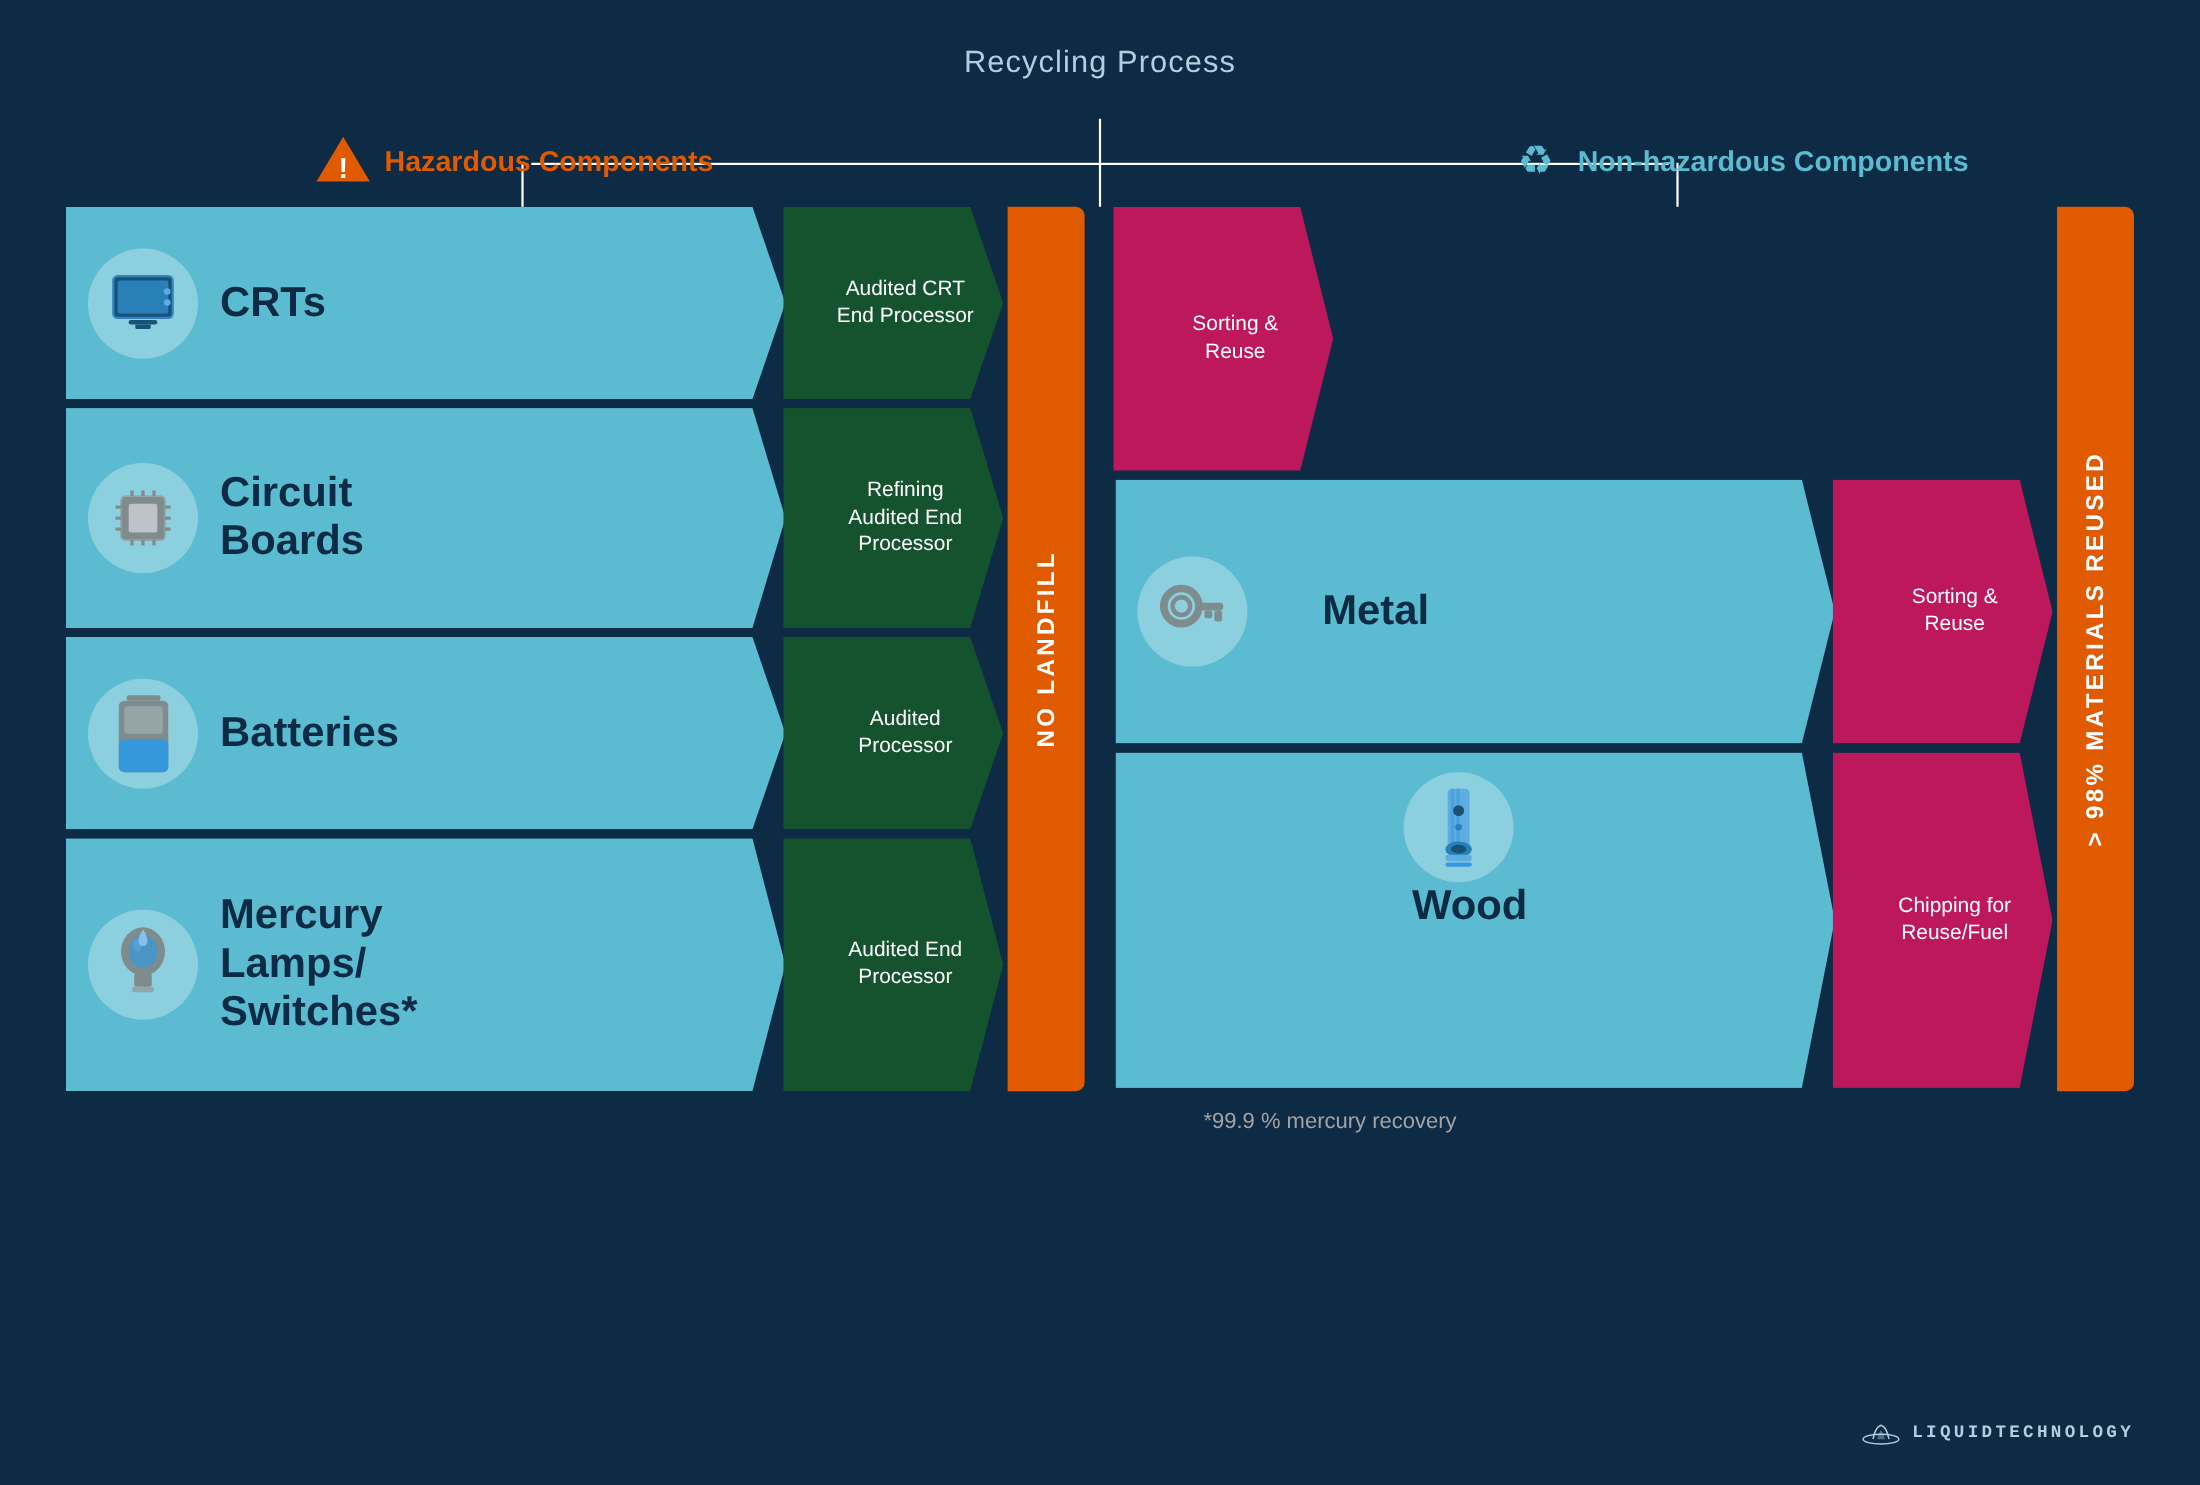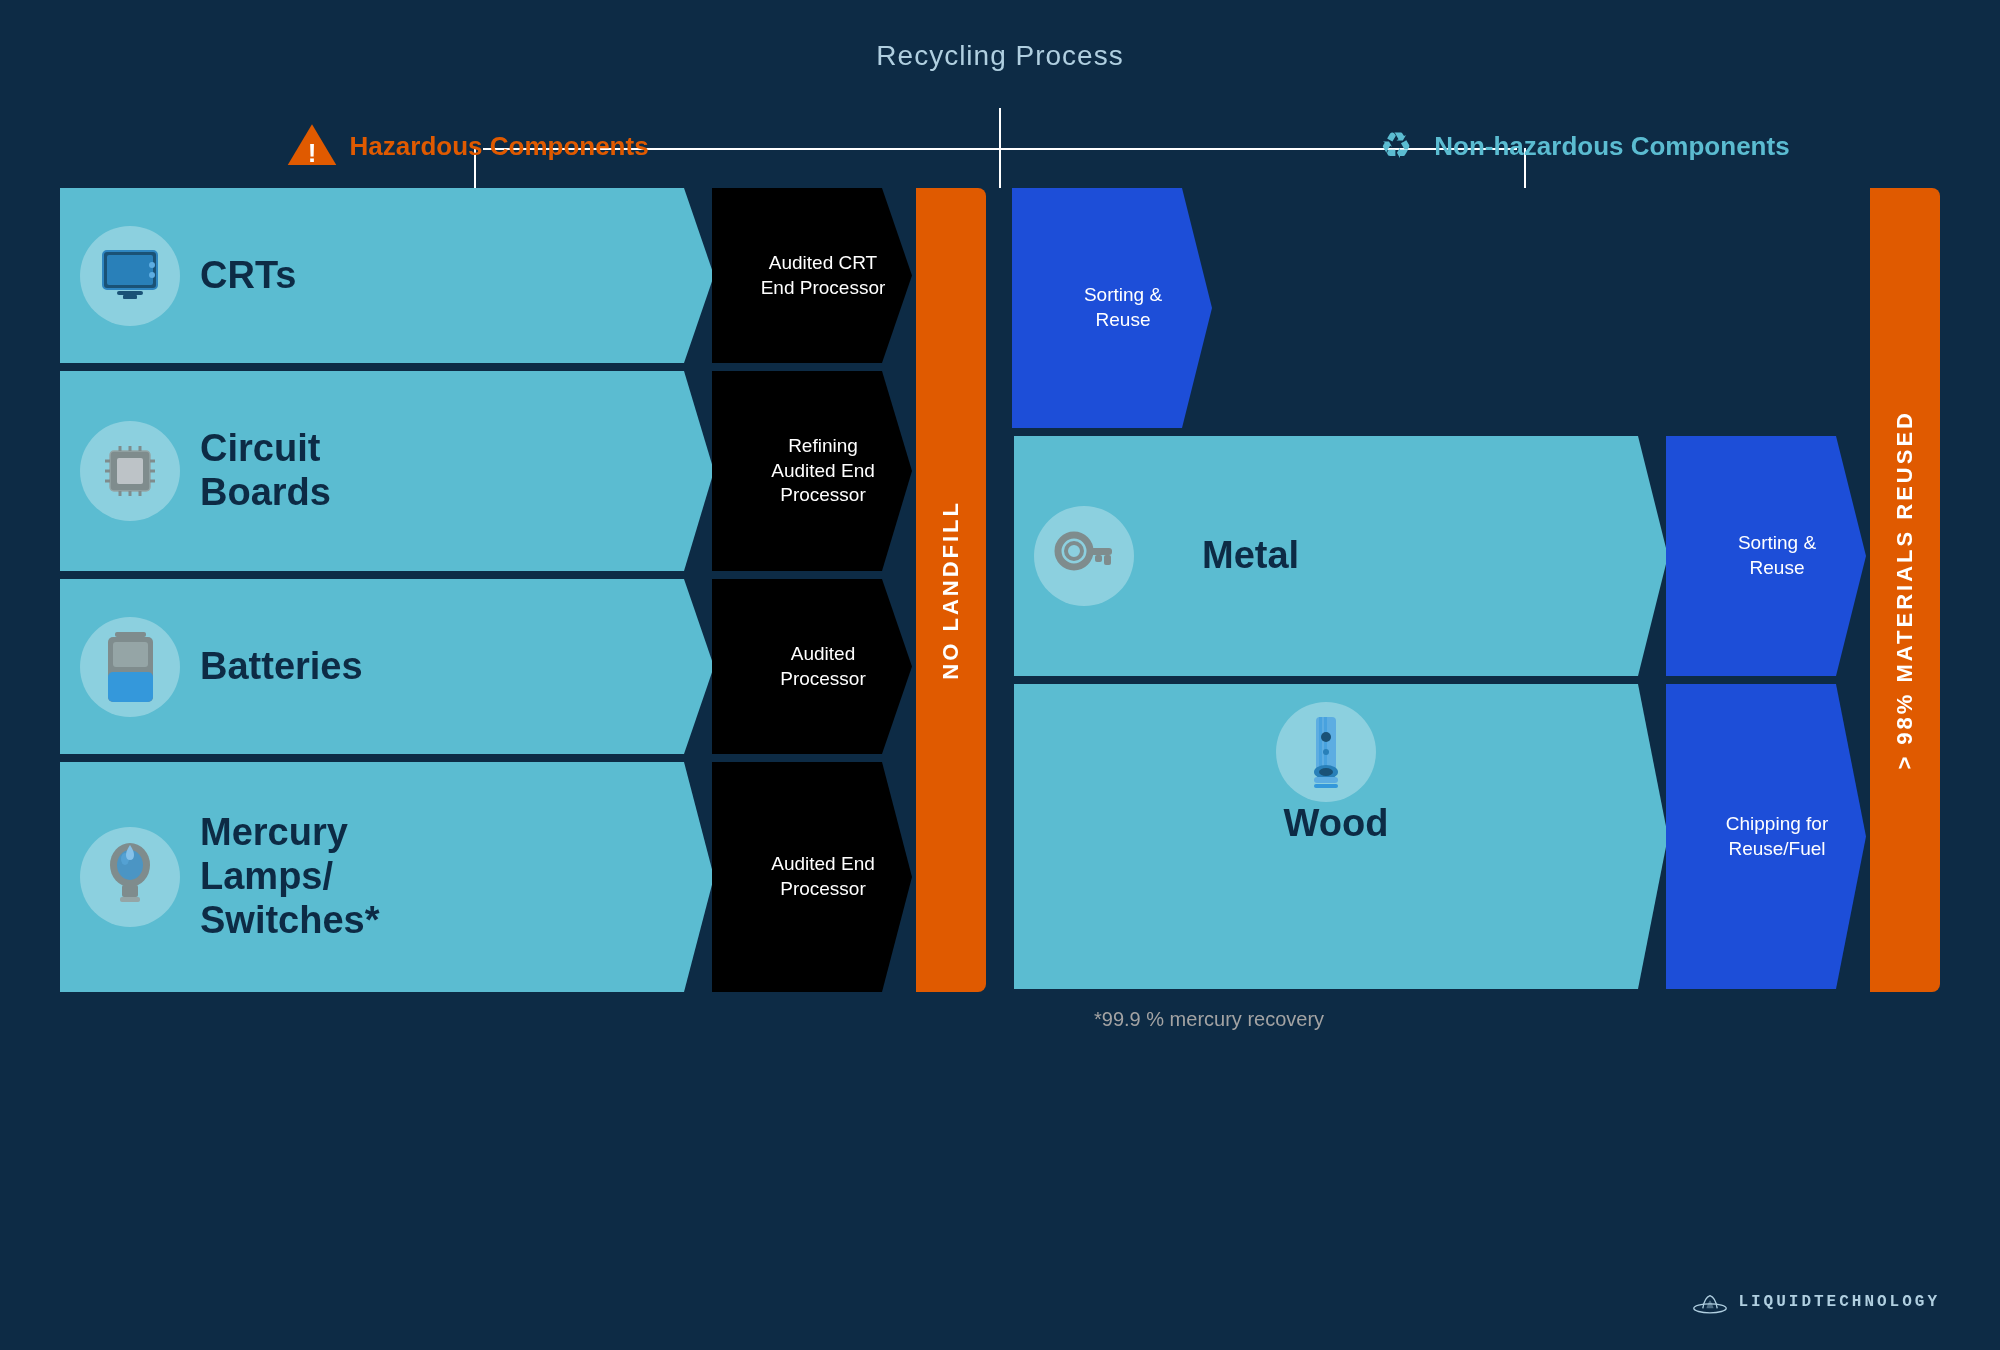--- a/index.html
+++ b/index.html
@@ -180,41 +180,41 @@
 
     .item-label {
       color: #0d2b45;
       font-size: 38px;
       font-weight: 800;
       line-height: 1.15;
     }
 
     
     .item-processor {
-      background: #000000;
+      background: #14532d;
       display: flex;
       align-items: center;
       justify-content: center;
       text-align: center;
       padding: 10px 18px 10px 40px;
       width: 200px;
       flex-shrink: 0;
       clip-path: polygon(0 0, calc(100% - 30px) 0, 100% 50%, calc(100% - 30px) 100%, 0 100%);
       margin-left: -2px;
     }
     .item-processor-text {
       color: #ffffff;
       font-size: 19px;
       font-weight: 500;
       line-height: 1.3;
     }
 
     
     .item-processor-right {
-      background: #1d4ed8;
+      background: #be185d;
       display: flex;
       align-items: center;
       justify-content: center;
       text-align: center;
       padding: 10px 18px 10px 40px;
       width: 200px;
       flex-shrink: 0;
       clip-path: polygon(0 0, calc(100% - 30px) 0, 100% 50%, calc(100% - 30px) 100%, 0 100%);
       margin-left: -2px;
     }

